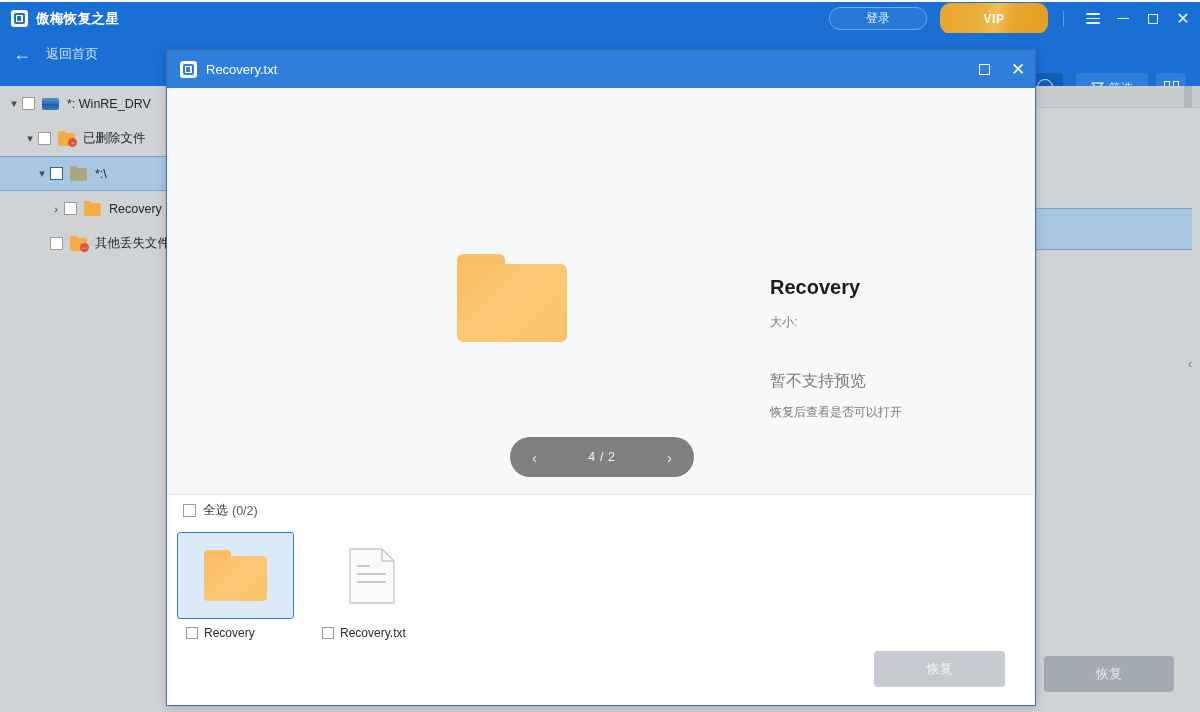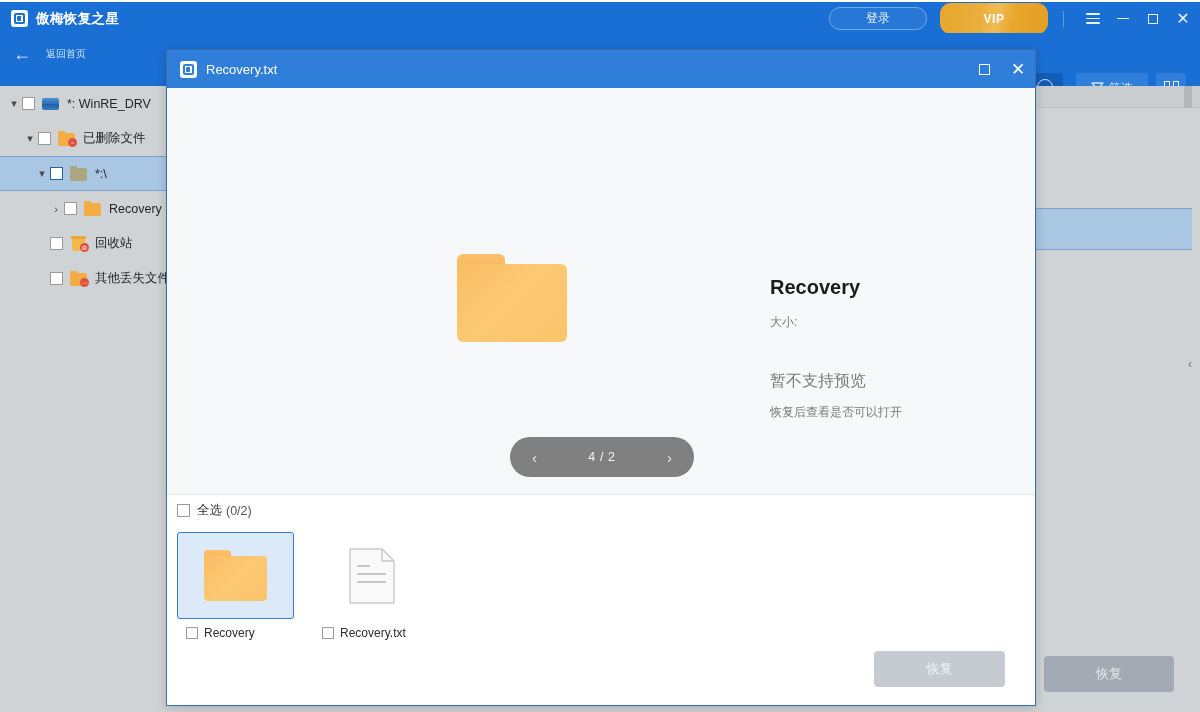--- a/index.html
+++ b/index.html
@@ -63,21 +63,21 @@
   
   .subheader {
     position: absolute; left: 0; top: 33px; width: 1200px; height: 53px;
     background: #1a6fd4;
   }
   .back-row {
     position: absolute; left: 13px; top: 12px; display: flex; align-items: center;
     cursor: pointer;
   }
   .arrow-left { font-size: 18px; color: #d6e6f9; line-height: 1; }
-  .back-text { color: #cfe1f7; font-size: 10px; margin-left: 15px; }
+  .back-text { color: #cfe1f7; font-size: 13px; margin-left: 15px; }
   .searchbox {
     position: absolute; left: 833px; top: 40px; width: 230px; height: 30px;
     background: #125cb6; border-radius: 4px;
   }
   .search-ic {
     position: absolute; right: 10px; top: 6px; width: 16px; height: 16px;
     border: 1.7px solid #cfe2f8; border-radius: 50%;
   }
   .search-ic:after {
     content:""; position:absolute; right:-4px; bottom:-3px; width:6px; height:1.7px;
@@ -237,21 +237,21 @@
     justify-content: space-between; padding: 0 22px;
   }
   .pager-arrow { color: #e9e9e9; font-size: 15px; cursor: pointer; line-height:1; }
   .pager-text { color: #f2f2f2; font-size: 12.5px; letter-spacing: .6px; }
 
   
   .thumbs-wrap {
     flex: 1; background: #ffffff; border-top: 1px solid #e3e5e8; position: relative;
   }
   .selectall {
-    position: absolute; left: 10px; top: 7px; display: flex; align-items: center;
+    position: absolute; left: 16px; top: 7px; display: flex; align-items: center;
     cursor: pointer;
   }
   .selectall .cb2 {
     width: 13px; height: 13px; border: 1px solid #9a9a9a; background: #fff; margin-right: 7px;
   }
   .sa-label { font-size: 12.5px; color: #2b2b2b; }
   .sa-count { font-size: 12.5px; color: #555; margin-left: 4px; }
   .thumb-grid {
     position: absolute; left: 10px; top: 37px; display: flex; gap: 19px;
   }
@@ -372,29 +372,20 @@
         </div>
       <div class="tree-label">*:\</div>
     </div>
     <div class="tree-row i4">
       <div class="chev">›</div>
       <div class="cb"></div>
       <div class="tree-ic">
           <div class="fold plain"></div>
         </div>
       <div class="tree-label">Recovery</div>
-    </div>
-    <div class="tree-row i3">
-      <div class="chev"></div>
-      <div class="cb"></div>
-      <div class="tree-ic">
-        <div class="recycle"></div>
-          <div class="badge dots">♻</div>
-      </div>
-      <div class="tree-label">回收站</div>
     </div>
     <div class="tree-row i3">
       <div class="chev"></div>
       <div class="cb"></div>
       <div class="tree-ic">
         <div class="fold plain"></div>
           <div class="badge dots">⋯</div>
       </div>
       <div class="tree-label">其他丢失文件</div>
     </div>

